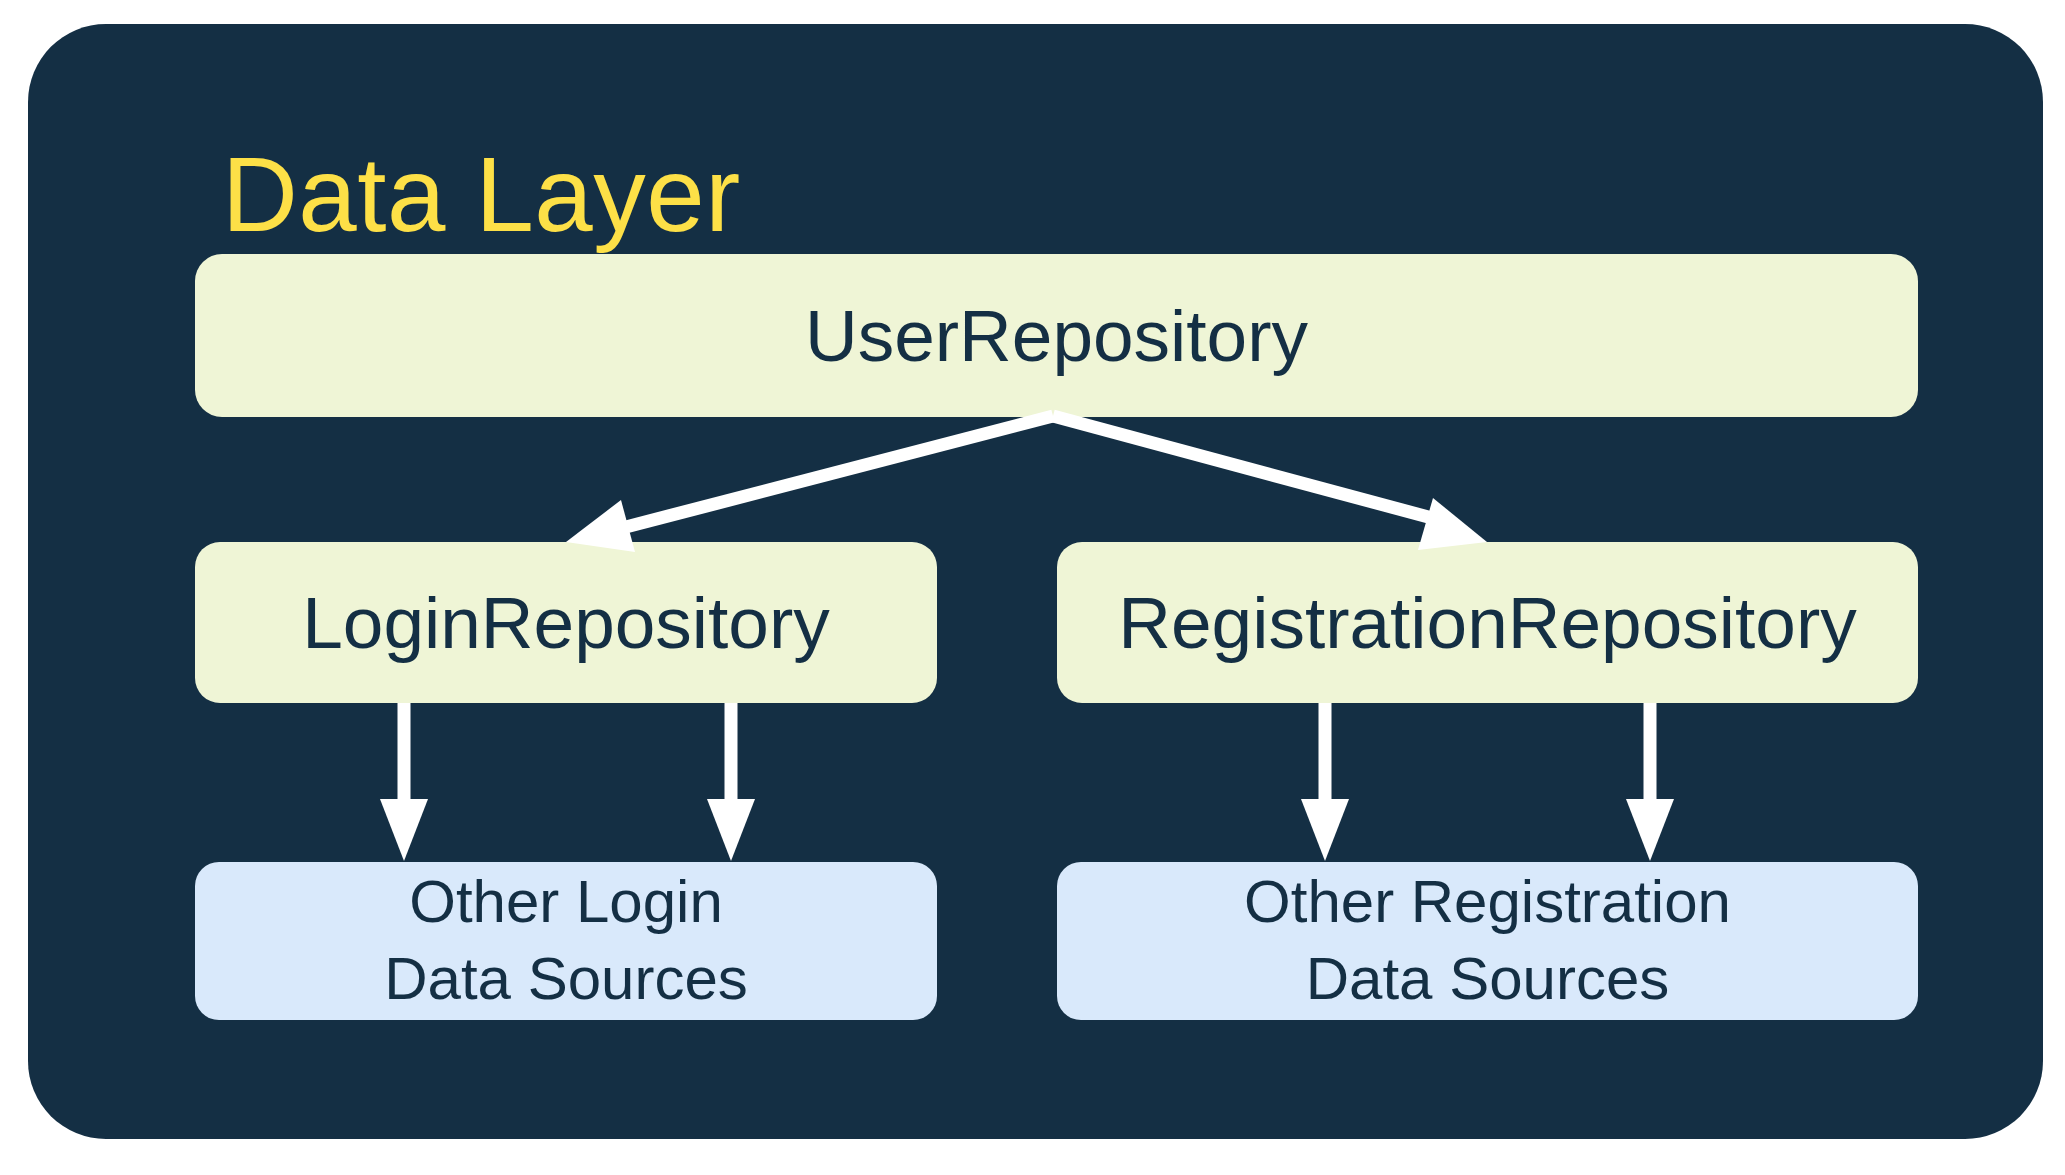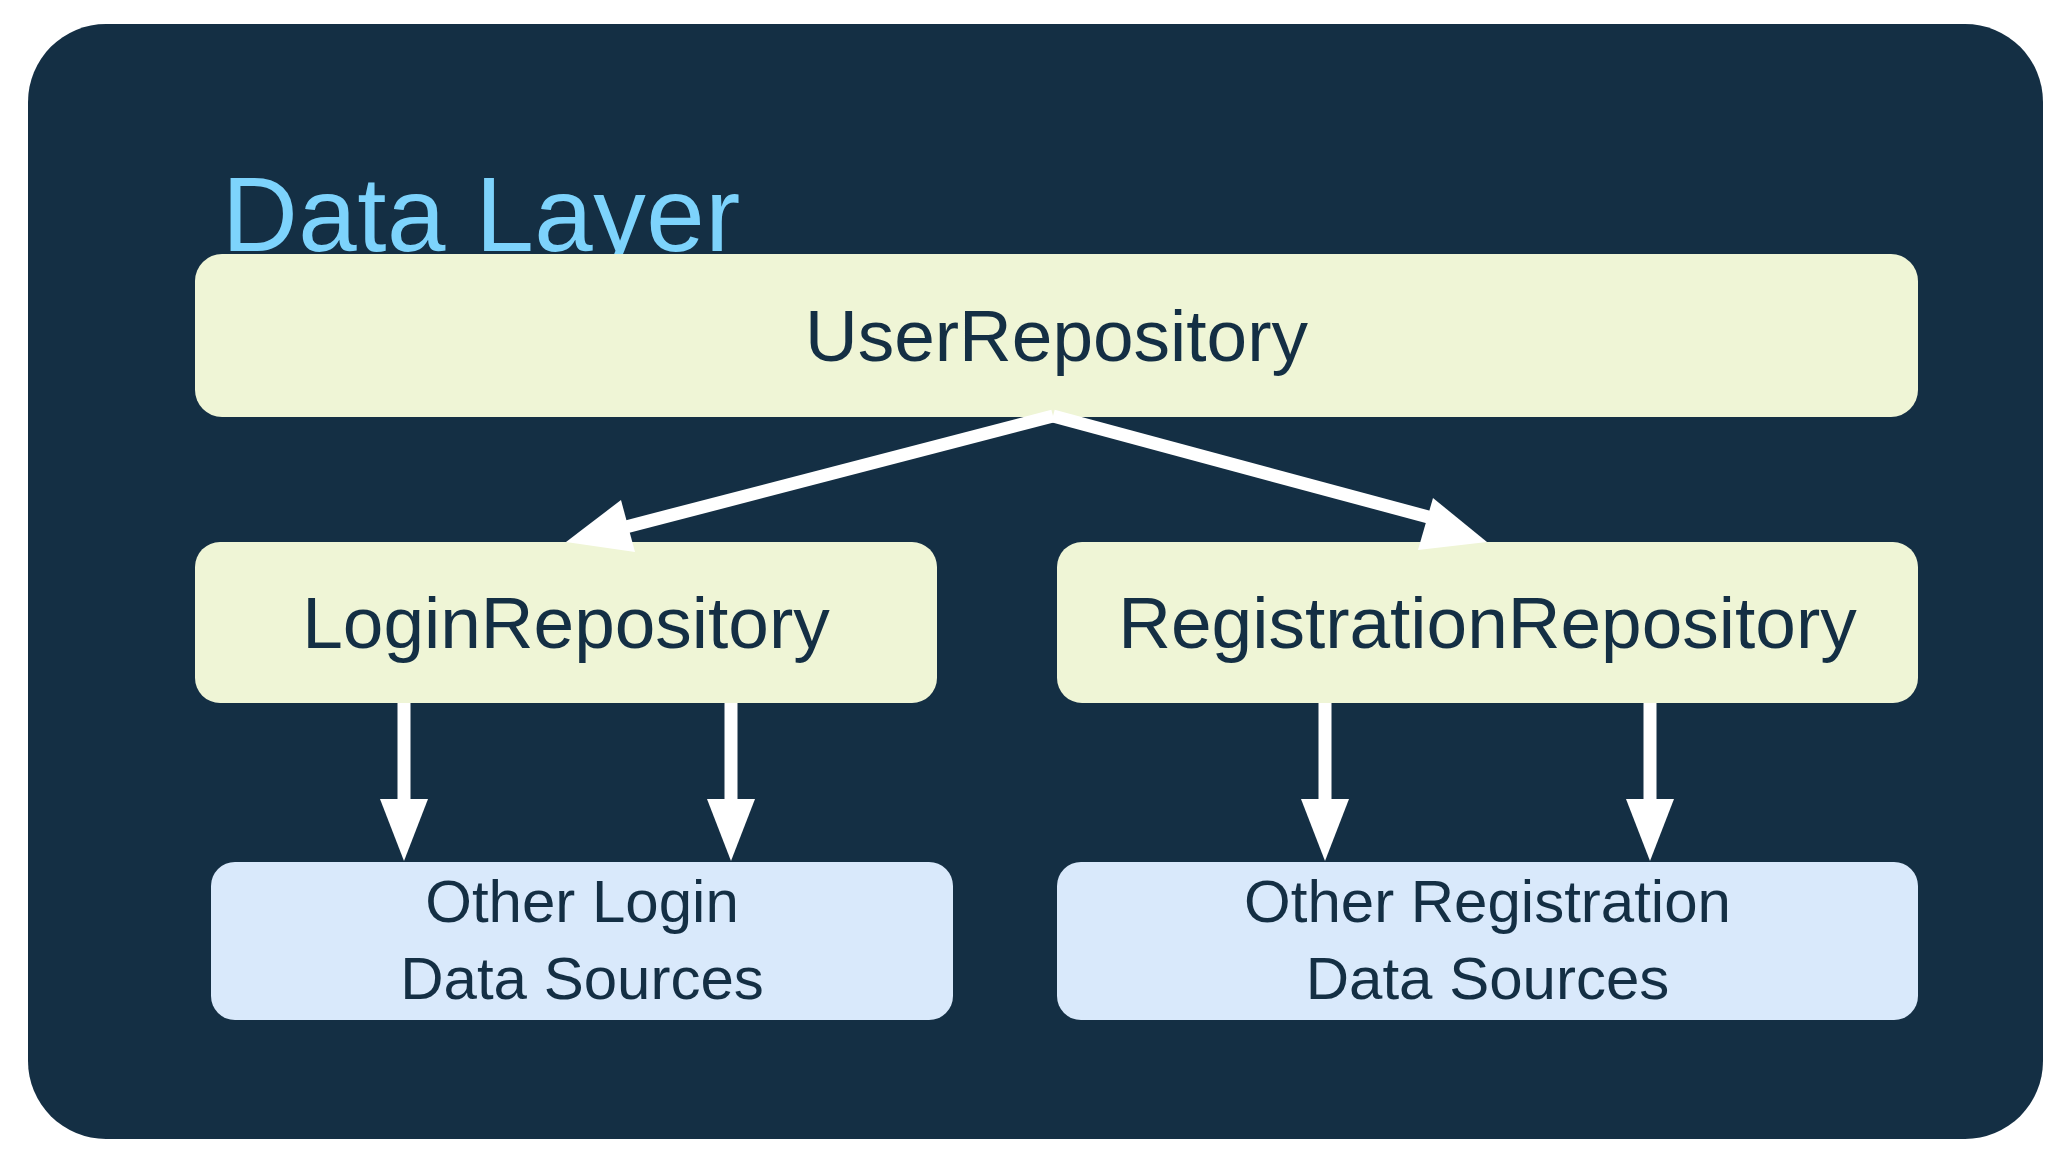--- a/index.html
+++ b/index.html
@@ -49,37 +49,37 @@
     border-radius: 24px;
     font-size: 60px;
     line-height: 1.28;
     color: #142F44;
     flex-direction: column;
   }
   .node span { display: block; white-space: nowrap; }
   #node-user          { left: 195px;  top: 254px; width: 1723px; height: 163px; border-radius: 27px; }
   #node-login         { left: 195px;  top: 542px; width: 742px;  height: 161px; }
   #node-registration  { left: 1057px; top: 542px; width: 861px;  height: 161px; }
-  #node-login-src     { left: 211px;  top: 862px; width: 742px;  height: 158px; }
+  #node-login-src     { left: 195px;  top: 862px; width: 742px;  height: 158px; }
   #node-reg-src       { left: 1057px; top: 862px; width: 861px;  height: 158px; }
   .arrows {
     position: absolute;
     left: 0; top: 0;
     width: 2065px; height: 1175px;
     pointer-events: none;
   }
 </style>
 </head>
 <body>
 
 <div class="canvas">
 
   <div class="container" style="background-color: rgb(20, 47, 68);">
 
-    <div class="title" style="color: #7dd3fc; margin-top: 20px;">Data Layer</div>
+    <div class="title" style="color: #fde047;">Data Layer</div>
   </div>
 
   <div class="node repo" id="node-user" style="background-color: rgb(239, 245, 214);">
     <span style="color: rgb(20, 47, 68); text-align: center;">UserRepository</span>
   </div>
 
   <div class="node repo" id="node-registration" style="background-color: rgb(239, 245, 214);">
     <span style="color: rgb(20, 47, 68);">RegistrationRepository</span>
   </div>
 

